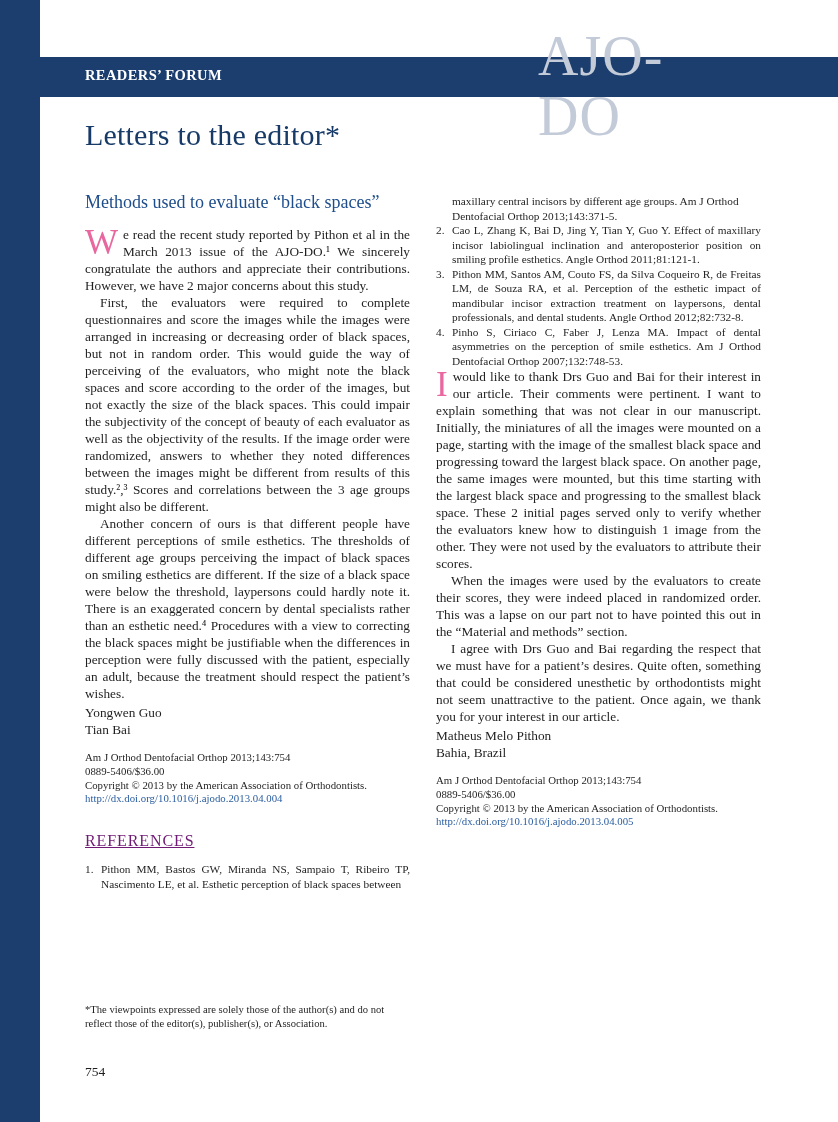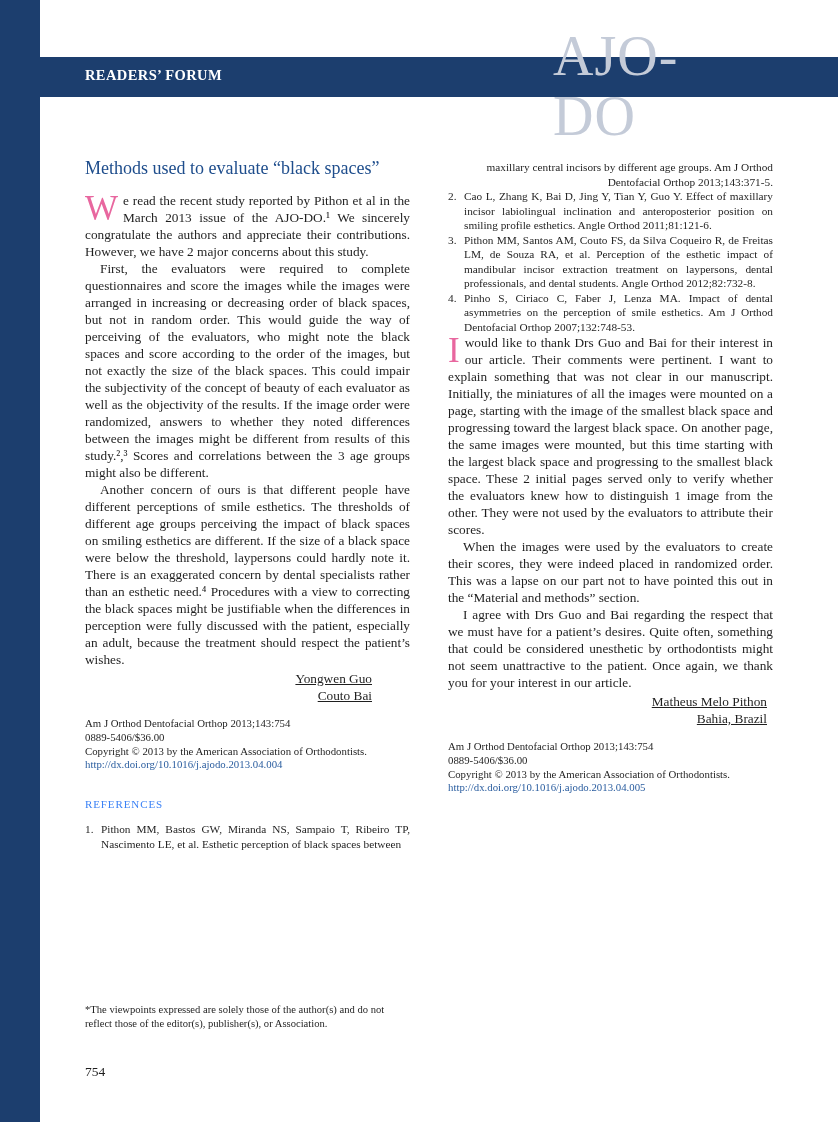--- a/index.html
+++ b/index.html
@@ -14,54 +14,54 @@
   .page { position: relative; width: 702px; height: 1122px; background: #ffffff; }
 
   
   .stripe { position: absolute; left: 0; top: 0; width: 40px; height: 1122px; background: #1c3e6e; }
   .banner { position: absolute; left: 0; top: 57px; width: 838px; height: 40px; background: #1c3e6e; }
   .forum-label {
     position: absolute; left: 85px; top: 10px;
     color: #ffffff; font-weight: bold; font-size: 14.5px; letter-spacing: 0.4px;
   }
   .logo {
-    position: absolute; left: 553px; top: 26px;
+    position: absolute; left: 538px; top: 26px;
     font-size: 56px; line-height: 60px; color: #c4cbd8;
     letter-spacing: 1px; font-weight: 400;
   }
 
   
   .content { position: absolute; left: 85px; top: 118px; width: 676px; }
   .title { font-size: 30px; font-weight: 400; color: #173a67; margin-bottom: 32px; letter-spacing: 0.2px; }
-  .columns { display: flex; gap: 38px; margin-top: 40px; }
+  .columns { display: flex; gap: 26px; margin-top: 40px; }
   .col { width: 325px; flex: 0 0 325px; }
 
   .section-heading { font-size: 18px; font-weight: 400; color: #1e4d8c; margin-bottom: 13px; }
   .response-heading { margin-top: 26px; }
 
   .body-p { font-size: 13.3px; line-height: 17px; text-align: justify; color: #1f1f1f; }
   .body-p.indent { text-indent: 15px; }
   .dropcap {
     float: left; color: #e8679f;
     font-size: 35px; line-height: 29px;
     padding: 2px 5px 0 0; font-weight: 400;
   }
 
-  .signature { margin-top: 2px; text-align: right; font-size: 13.3px; line-height: 17px; text-decoration: underline; }
+  .signature { margin-top: 2px; font-size: 13.3px; line-height: 17px; }
   .sig-left { padding-right: 38px; }
   .sig-right { padding-right: 6px; }
 
   .citation { margin-top: 13px; font-size: 10.8px; line-height: 13.8px; color: #1f1f1f; }
   .doi-link { color: #2a5d9f; text-decoration: none; display: inline-block; cursor: pointer; }
 
-  .refs-heading { margin-top: 26px; margin-bottom: 12px; font-size: 11px; font-weight: 400; letter-spacing: 0.9px; color: #3b82f6; }
+  .refs-heading { margin-top: 26px; margin-bottom: 12px; font-size: 16px; font-weight: 400; letter-spacing: 0.9px; color: #701a75; text-decoration: underline; }
   .refs { font-size: 11.3px; line-height: 14.5px; }
   .ref { position: relative; padding-left: 16px; text-align: justify; }
   .ref-num { position: absolute; left: 0; top: 0; }
-  .ref-cont { padding-left: 16px; text-align: right; }
+  .ref-cont { padding-left: 16px; }
   .col-right { padding-top: 2px; }
 
   
   .footnote { position: absolute; left: 85px; top: 1003px; width: 322px; font-size: 10.6px; line-height: 14px; color: #1f1f1f; }
   .pagenum { position: absolute; left: 85px; top: 1064px; font-size: 13.5px; color: #1f1f1f; }
 </style>
 </head>
 <body>
 
 <div class="page">
@@ -69,33 +69,34 @@
   <div class="stripe"></div>
 
   <div class="banner">
     <span class="forum-label">READERS’ FORUM</span>
   </div>
 
   <div class="logo">AJO-DO</div>
 
   <div class="content">
 
+    <h1 class="title">Letters to the editor*</h1>
 
     <div class="columns">
 
       <div class="col">
         <h2 class="section-heading">Methods used to evaluate “black spaces”</h2>
 
         <p class="body-p"><span class="dropcap">W</span><span>e read the recent study reported by Pithon et al in the March 2013 issue of the AJO-DO.¹ We sincerely congratulate the authors and appreciate their contributions. However, we have 2 major concerns about this study.</span></p>
         <p class="body-p indent">First, the evaluators were required to complete questionnaires and score the images while the images were arranged in increasing or decreasing order of black spaces, but not in random order. This would guide the way of perceiving of the evaluators, who might note the black spaces and score according to the order of the images, but not exactly the size of the black spaces. This could impair the subjectivity of the concept of beauty of each evaluator as well as the objectivity of the results. If the image order were randomized, answers to whether they noted differences between the images might be different from results of this study.²,³ Scores and correlations between the 3 age groups might also be different.</p>
         <p class="body-p indent">Another concern of ours is that different people have different perceptions of smile esthetics. The thresholds of different age groups perceiving the impact of black spaces on smiling esthetics are different. If the size of a black space were below the threshold, laypersons could hardly note it. There is an exaggerated concern by dental specialists rather than an esthetic need.⁴ Procedures with a view to correcting the black spaces might be justifiable when the differences in perception were fully discussed with the patient, especially an adult, because the treatment should respect the patient’s wishes.</p>
 
         <div class="signature sig-left">
           <div>Yongwen Guo</div>
-          <div>Couto Bai</div>
+          <div>Tian Bai</div>
         </div>
 
         <div class="citation">
           <div>Am J Orthod Dentofacial Orthop 2013;143:754</div>
           <div>0889-5406/$36.00</div>
           <div>Copyright © 2013 by the American Association of Orthodontists.</div>
           <a class="doi-link">http://dx.doi.org/10.1016/j.ajodo.2013.04.004</a>
         </div>
 
         <h3 class="refs-heading">REFERENCES</h3>
@@ -107,21 +108,21 @@
           </div>
         </div>
       </div>
 
       <div class="col col-right">
 
         <div class="refs">
           <div class="ref-cont">maxillary central incisors by different age groups. Am J Orthod Dentofacial Orthop 2013;143:371-5.</div>
           <div class="ref">
             <span class="ref-num">2.</span>
-            <span>Cao L, Zhang K, Bai D, Jing Y, Tian Y, Guo Y. Effect of maxillary incisor labiolingual inclination and anteroposterior position on smiling profile esthetics. Angle Orthod 2011;81:121-6.</span>
+            <span>Cao L, Zhang K, Bai D, Jing Y, Tian Y, Guo Y. Effect of maxillary incisor labiolingual inclination and anteroposterior position on smiling profile esthetics. Angle Orthod 2011;81:121-1.</span>
           </div>
           <div class="ref">
             <span class="ref-num">3.</span>
             <span>Pithon MM, Santos AM, Couto FS, da Silva Coqueiro R, de Freitas LM, de Souza RA, et al. Perception of the esthetic impact of mandibular incisor extraction treatment on laypersons, dental professionals, and dental students. Angle Orthod 2012;82:732-8.</span>
           </div>
           <div class="ref">
             <span class="ref-num">4.</span>
             <span>Pinho S, Ciriaco C, Faber J, Lenza MA. Impact of dental asymmetries on the perception of smile esthetics. Am J Orthod Dentofacial Orthop 2007;132:748-53.</span>
           </div>
         </div>

